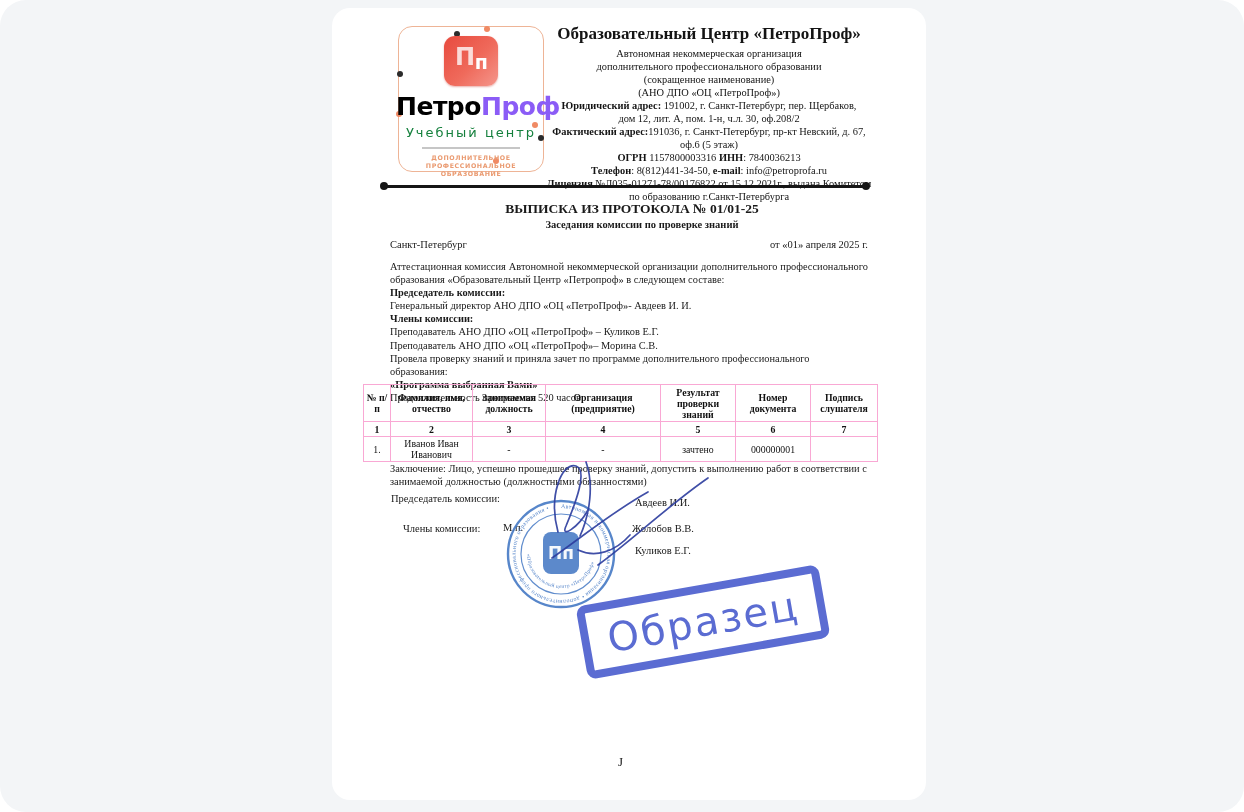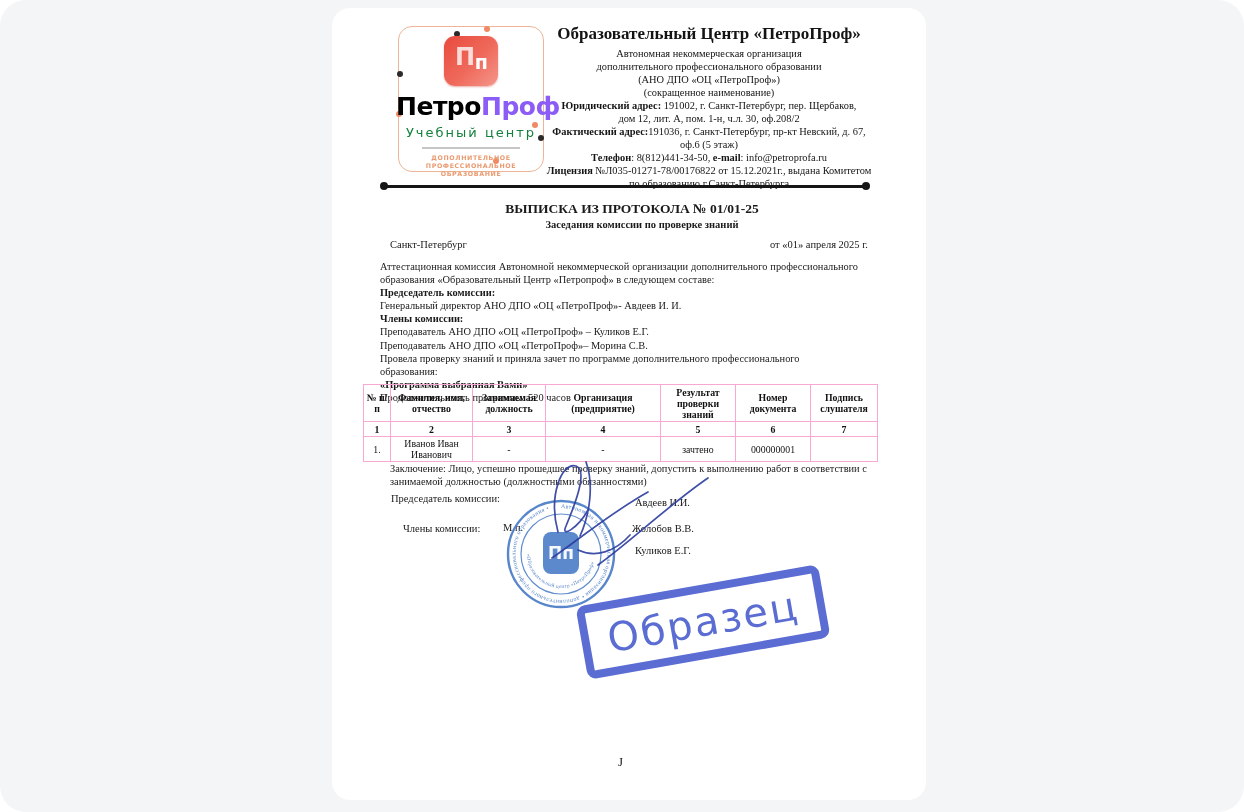--- a/index.html
+++ b/index.html
@@ -40,21 +40,21 @@
   .rule-line{position:absolute;left:4px;right:4px;top:3px;height:3px;background:#161616;border-radius:2px;}
   .rule-dot{position:absolute;top:0;width:8px;height:8px;border-radius:50%;background:#161616;}
   .rule-dot.l{left:-2px;} .rule-dot.r{right:-2px;}
 
   
   .doc-title{position:absolute;left:50px;top:193px;width:500px;text-align:center;font-weight:bold;font-size:13.5px;}
   .doc-sub{position:absolute;left:60px;top:211px;width:500px;text-align:center;font-weight:bold;font-size:10.5px;}
   .meta{position:absolute;left:58px;top:231px;width:478px;display:flex;justify-content:space-between;font-size:10.5px;}
 
   
-  .bodytext{position:absolute;left:48px;top:252px;width:478px;font-size:10.4px;line-height:13.1px;color:#1a1a1a;}
+  .bodytext{position:absolute;left:58px;top:252px;width:478px;font-size:10.4px;line-height:13.1px;color:#1a1a1a;}
   .just{text-align:justify;text-align-last:left;}
 
   
   .tbl{position:absolute;left:31px;top:376px;width:514px;border-collapse:collapse;table-layout:fixed;
        font-size:9.8px;color:#111;}
   .tbl td{border:1px solid #f9a8d4;text-align:center;vertical-align:middle;padding:1px 2px;line-height:11px;}
   .tbl .hrow td{font-weight:bold;height:34px;}
   .tbl .nrow td{font-weight:bold;height:12px;}
   .tbl .drow td{height:22px;}
 
@@ -102,26 +102,27 @@
       <div class="logo-cap">
         <div>ДОПОЛНИТЕЛЬНОЕ</div>
         <div>ПРОФЕССИОНАЛЬНОЕ ОБРАЗОВАНИЕ</div>
       </div>
     </div>
 
     <div class="hdr">
       <div class="hdr-title">Образовательный Центр «ПетроПроф»</div>
       <div class="hdr-line">Автономная некоммерческая организация</div>
       <div class="hdr-line">дополнительного профессионального образовании</div>
+      <div class="hdr-line">(сокращенное наименование)</div>
       <div class="hdr-line">(АНО ДПО «ОЦ «ПетроПроф»)</div>
-      <div class="hdr-line">(сокращенное наименование)</div>
       <div class="hdr-line"><span class="b">Юридический адрес:</span><span> 191002, г. Санкт-Петербург, пер. Щербаков,</span></div>
       <div class="hdr-line">дом 12, лит. А, пом. 1-н, ч.л. 30, оф.208/2</div>
       <div class="hdr-line"><span class="b">Фактический адрес:</span><span>191036, г. Санкт-Петербург, пр-кт Невский, д. 67,</span></div>
       <div class="hdr-line">оф.6 (5 этаж)</div>
+      <div class="hdr-line"><span class="b">ОГРН</span><span> 1157800003316 </span><span class="b">ИНН</span><span>: 7840036213</span></div>
       <div class="hdr-line"><span class="b">Телефон</span><span>: 8(812)441-34-50, </span><span class="b">e-mail</span><span>: info@petroprofa.ru</span></div>
       <div class="hdr-line"><span class="b">Лицензия</span><span> №Л035-01271-78/00176822 от 15.12.2021г., выдана Комитетом</span></div>
       <div class="hdr-line">по образованию г.Санкт-Петербурга</div>
     </div>
 
     <div class="rule">
       <div class="rule-dot l"></div>
       <div class="rule-line"></div>
       <div class="rule-dot r"></div>
     </div>

